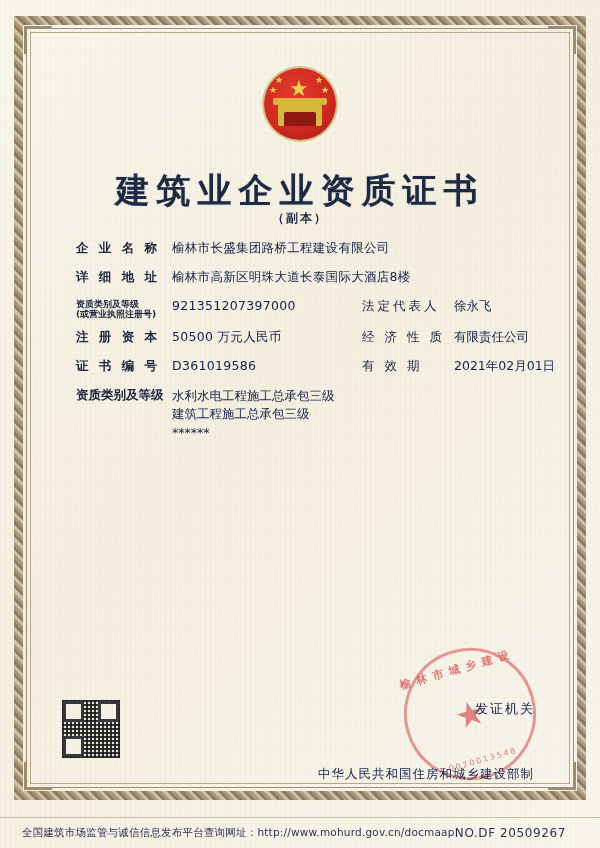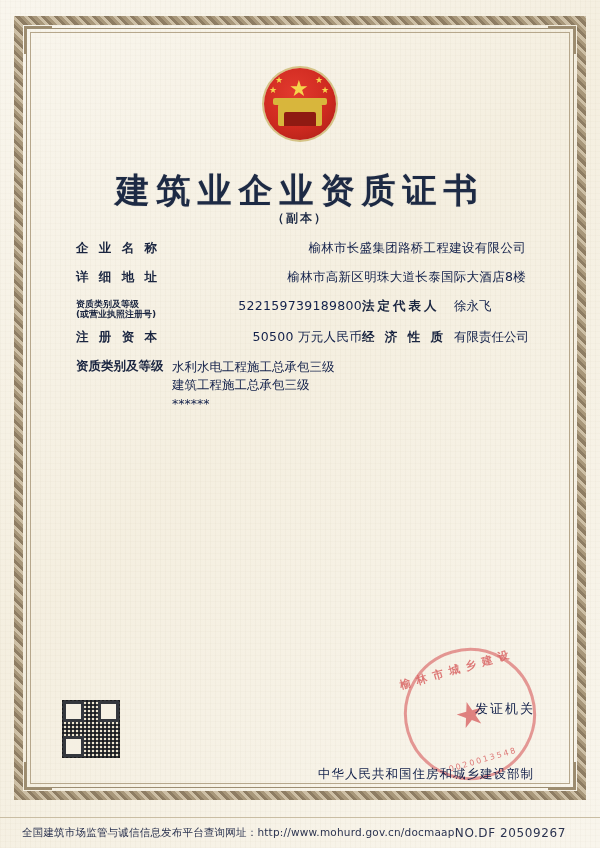--- a/index.html
+++ b/index.html
@@ -164,25 +164,24 @@
     letter-spacing: 3px;
     white-space: nowrap;
   }
   .lbl.tight { letter-spacing: 0px; line-height: 1.15; font-size: 9px; padding-top: 1px; }
   .val {
     font-size: 12.5px;
     color: #12204a;
     flex: 1 1 auto;
     letter-spacing: 0.3px;
     white-space: nowrap;
-    text-align: right;
   }
   .half-lbl {
     font-size: 12.5px;
-    font-weight: bold;
+    font-weight: normal;
     color: #1a2540;
     letter-spacing: 3px;
     width: 92px;
     flex: 0 0 92px;
     white-space: nowrap;
   }
   .half-val {
     font-size: 12.5px;
     color: #12204a;
     flex: 0 0 auto;
@@ -351,32 +350,38 @@
     <div class="row">
       <div class="lbl">详 细 地 址</div>
       <div class="val">榆林市高新区明珠大道长泰国际大酒店8楼</div>
     </div>
 
     <div class="row">
       <div class="lbl tight">
         <div>资质类别及等级</div>
         <div>(或营业执照注册号)</div>
       </div>
-      <div class="val" style="flex:0 0 190px;">522159739189800</div>
+      <div class="val" style="flex:0 0 190px;">921351207397000</div>
       <div class="half-lbl">法定代表人</div>
       <div class="half-val">徐永飞</div>
     </div>
 
     <div class="row">
       <div class="lbl">注 册 资 本</div>
       <div class="val" style="flex:0 0 190px;">50500 万元人民币</div>
       <div class="half-lbl">经 济 性 质</div>
       <div class="half-val">有限责任公司</div>
     </div>
 
+    <div class="row">
+      <div class="lbl">证 书 编 号</div>
+      <div class="val" style="flex:0 0 190px;">D361019586</div>
+      <div class="half-lbl">有 效 期</div>
+      <div class="half-val">2021年02月01日</div>
+    </div>
 
     <div class="row">
       <div class="lbl" style="letter-spacing:0px;">资质类别及等级</div>
       <div class="qual-list">
         <div>水利水电工程施工总承包三级</div>
         <div>建筑工程施工总承包三级</div>
         <div>******</div>
       </div>
     </div>
 

